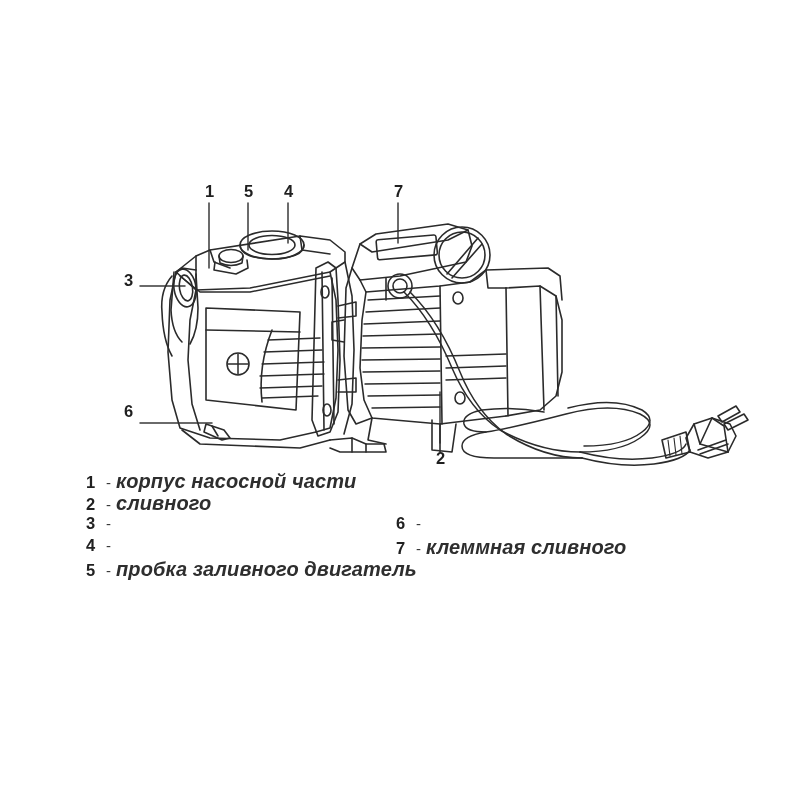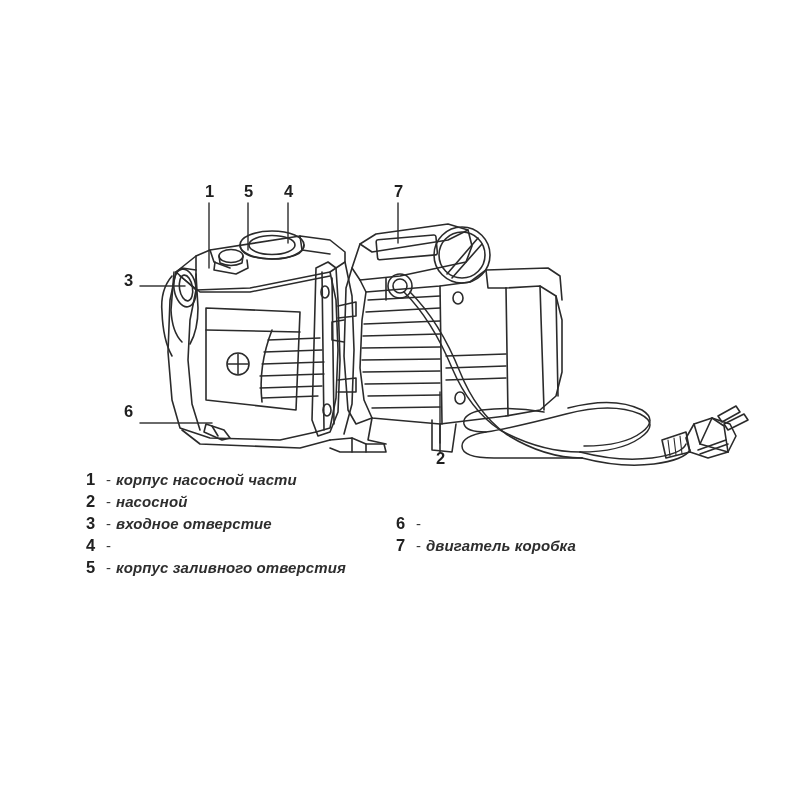--- a/index.html
+++ b/index.html
@@ -60,21 +60,21 @@
   }
   .legend-dash {
     font-size: 15px;
     padding: 0 5px 0 6px;
     color: #3a3a3a;
     font-style: normal;
   }
   .legend-text {
     font-style: italic;
     font-weight: bold;
-    font-size: 15px;
+    font-size: 20px;
     color: #2e2e2e;
     letter-spacing: 0.1px;
   }
   .callout-num {
     position: absolute;
     font-size: 16.5px;
     font-weight: bold;
     color: #1f1f1f;
     line-height: 1;
   }
@@ -273,43 +273,42 @@
 
   <div class="legend" id="legend-left">
     <div class="legend-row">
       <span class="legend-num">1</span>
       <span class="legend-dash">-</span>
       <span class="legend-text">корпус насосной части</span>
     </div>
     <div class="legend-row">
       <span class="legend-num">2</span>
       <span class="legend-dash">-</span>
-      <span class="legend-text">насосной</span>
+      <span class="legend-text">сливного</span>
     </div>
     <div class="legend-row">
       <span class="legend-num">3</span>
       <span class="legend-dash">-</span>
-      <span class="legend-text">входное отверстие</span>
     </div>
     <div class="legend-row">
       <span class="legend-num">4</span>
       <span class="legend-dash">-</span>
     </div>
     <div class="legend-row">
       <span class="legend-num">5</span>
       <span class="legend-dash">-</span>
-      <span class="legend-text">корпус заливного отверстия</span>
+      <span class="legend-text">пробка заливного двигатель</span>
     </div>
   </div>
 
   <div class="legend" id="legend-right">
     <div class="legend-row">
       <span class="legend-num">6</span>
       <span class="legend-dash">-</span>
     </div>
     <div class="legend-row">
       <span class="legend-num">7</span>
       <span class="legend-dash">-</span>
-      <span class="legend-text">двигатель коробка</span>
+      <span class="legend-text">клеммная сливного</span>
     </div>
   </div>
 
 </div>
 
 </body></html>

